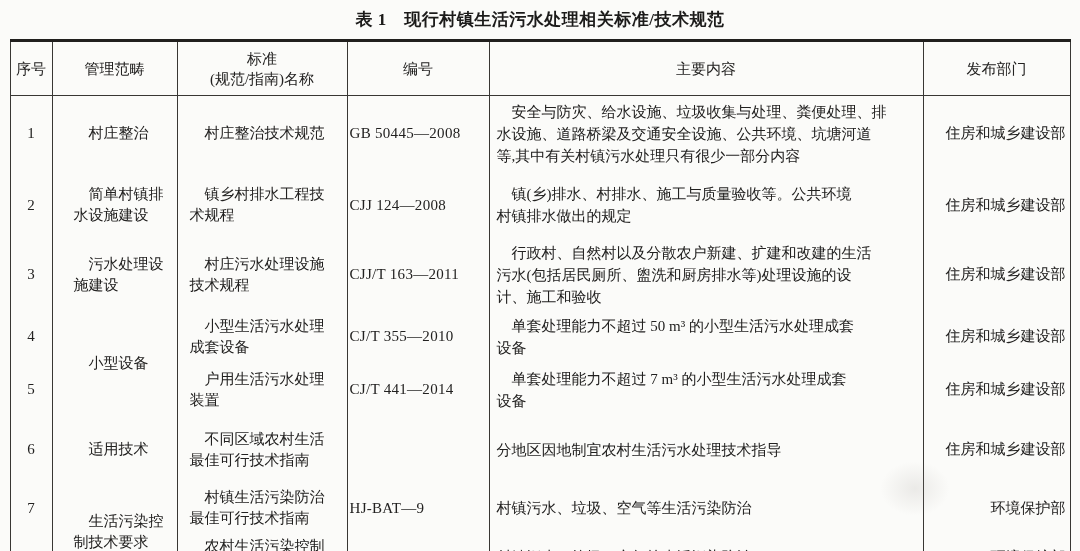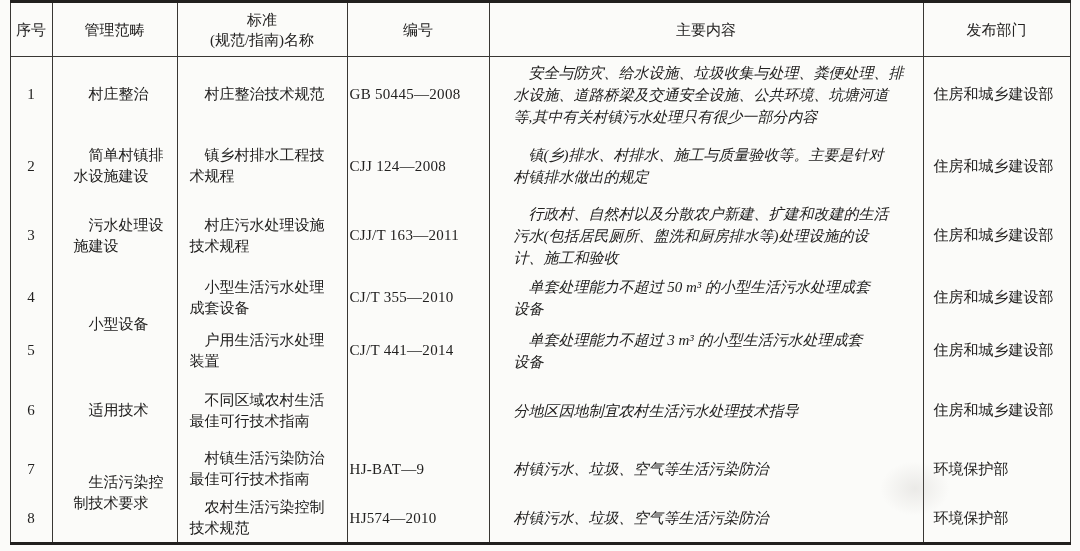--- a/index.html
+++ b/index.html
@@ -58,23 +58,23 @@
     line-height: 20px;
     font-size: 15px;
   }
   
   tbody td { border-top: none; border-bottom: none; }
 
   td.c-no   { text-align: center; font-size: 15px; }
   td.c-cat  { text-indent: 1em; padding-left: 21px; padding-right: 4px; }
   td.c-name { text-indent: 1em; padding-left: 12px; padding-right: 4px; }
   td.c-code { padding-left: 2px; letter-spacing: 0.3px; }
-  td.c-content { padding-left: 24px; padding-right: 8px; line-height: 22px; font-style: italic; }
+  td.c-content { padding-left: 7px; padding-right: 8px; line-height: 22px; }
   td.c-content.indent { text-indent: 1em; }
-  td.c-dept { padding-left: 10px; }
+  td.c-dept { padding-left: 10px; text-align: right; }
 
   tr.r1 td { height: 71px; }
   tr.r2 td { height: 64px; }
   tr.r3 td { height: 67px; }
   tr.r4 td { height: 49px; }
   tr.r5 td { height: 49px; }
   tr.r6 td { height: 63px; }
   tr.r7 td { height: 46px; }
   tr.r8 td { height: 44px; }
 
@@ -87,20 +87,21 @@
     height: 55px;
     background: radial-gradient(ellipse at center, rgba(160,155,150,0.18), rgba(160,155,150,0) 70%);
     pointer-events: none;
   }
 </style>
 </head>
 <body>
 
 <div class="page">
 
+  <div class="table-title">表 1　现行村镇生活污水处理相关标准/技术规范</div>
 
   <table class="std-table">
     <colgroup>
       <col class="c1">
         <col class="c2">
         <col class="c3">
         <col class="c4">
         <col class="c5">
         <col class="c6">
     </colgroup>
@@ -126,21 +127,21 @@
 等,其中有关村镇污水处理只有很少一部分内容</td>
         <td class="c-dept">住房和城乡建设部</td>
       </tr>
       <tr class="r2">
         <td class="c-no">2</td>
         <td class="c-cat">简单村镇排
 水设施建设</td>
         <td class="c-name">镇乡村排水工程技
 术规程</td>
         <td class="c-code">CJJ 124—2008</td>
-        <td class="c-content indent">镇(乡)排水、村排水、施工与质量验收等。主要是针对
+        <td class="c-content indent">镇(乡)排水、村排水、施工与质量验收等。公共环境
 村镇排水做出的规定</td>
         <td class="c-dept">住房和城乡建设部</td>
       </tr>
       <tr class="r3">
         <td class="c-no">3</td>
         <td class="c-cat">污水处理设
 施建设</td>
         <td class="c-name">村庄污水处理设施
 技术规程</td>
         <td class="c-code">CJJ/T 163—2011</td>
@@ -157,21 +158,21 @@
         <td class="c-code">CJ/T 355—2010</td>
         <td class="c-content indent">单套处理能力不超过 50 m³ 的小型生活污水处理成套
 设备</td>
         <td class="c-dept">住房和城乡建设部</td>
       </tr>
       <tr class="r5">
         <td class="c-no">5</td>
         <td class="c-name">户用生活污水处理
 装置</td>
         <td class="c-code">CJ/T 441—2014</td>
-        <td class="c-content indent">单套处理能力不超过 3 m³ 的小型生活污水处理成套
+        <td class="c-content indent">单套处理能力不超过 7 m³ 的小型生活污水处理成套
 设备</td>
         <td class="c-dept">住房和城乡建设部</td>
       </tr>
       <tr class="r6">
         <td class="c-no">6</td>
         <td class="c-cat">适用技术</td>
         <td class="c-name">不同区域农村生活
 最佳可行技术指南</td>
         <td class="c-code"></td>
         <td class="c-content">分地区因地制宜农村生活污水处理技术指导</td>

